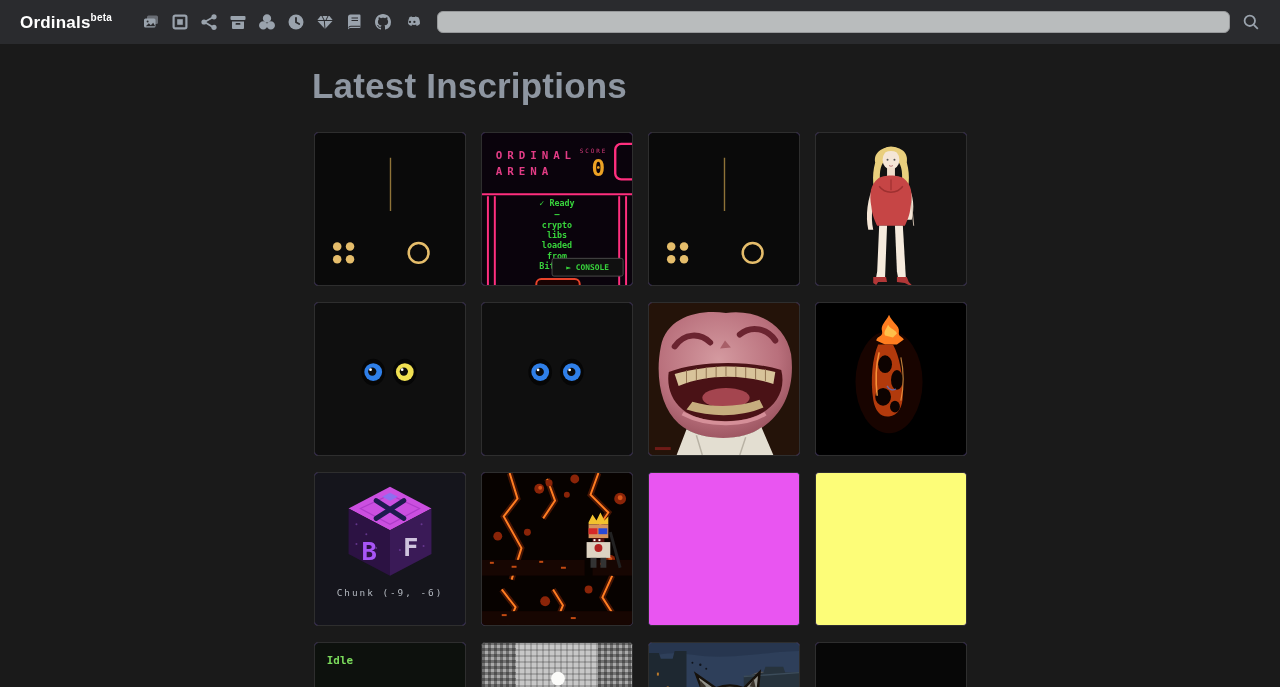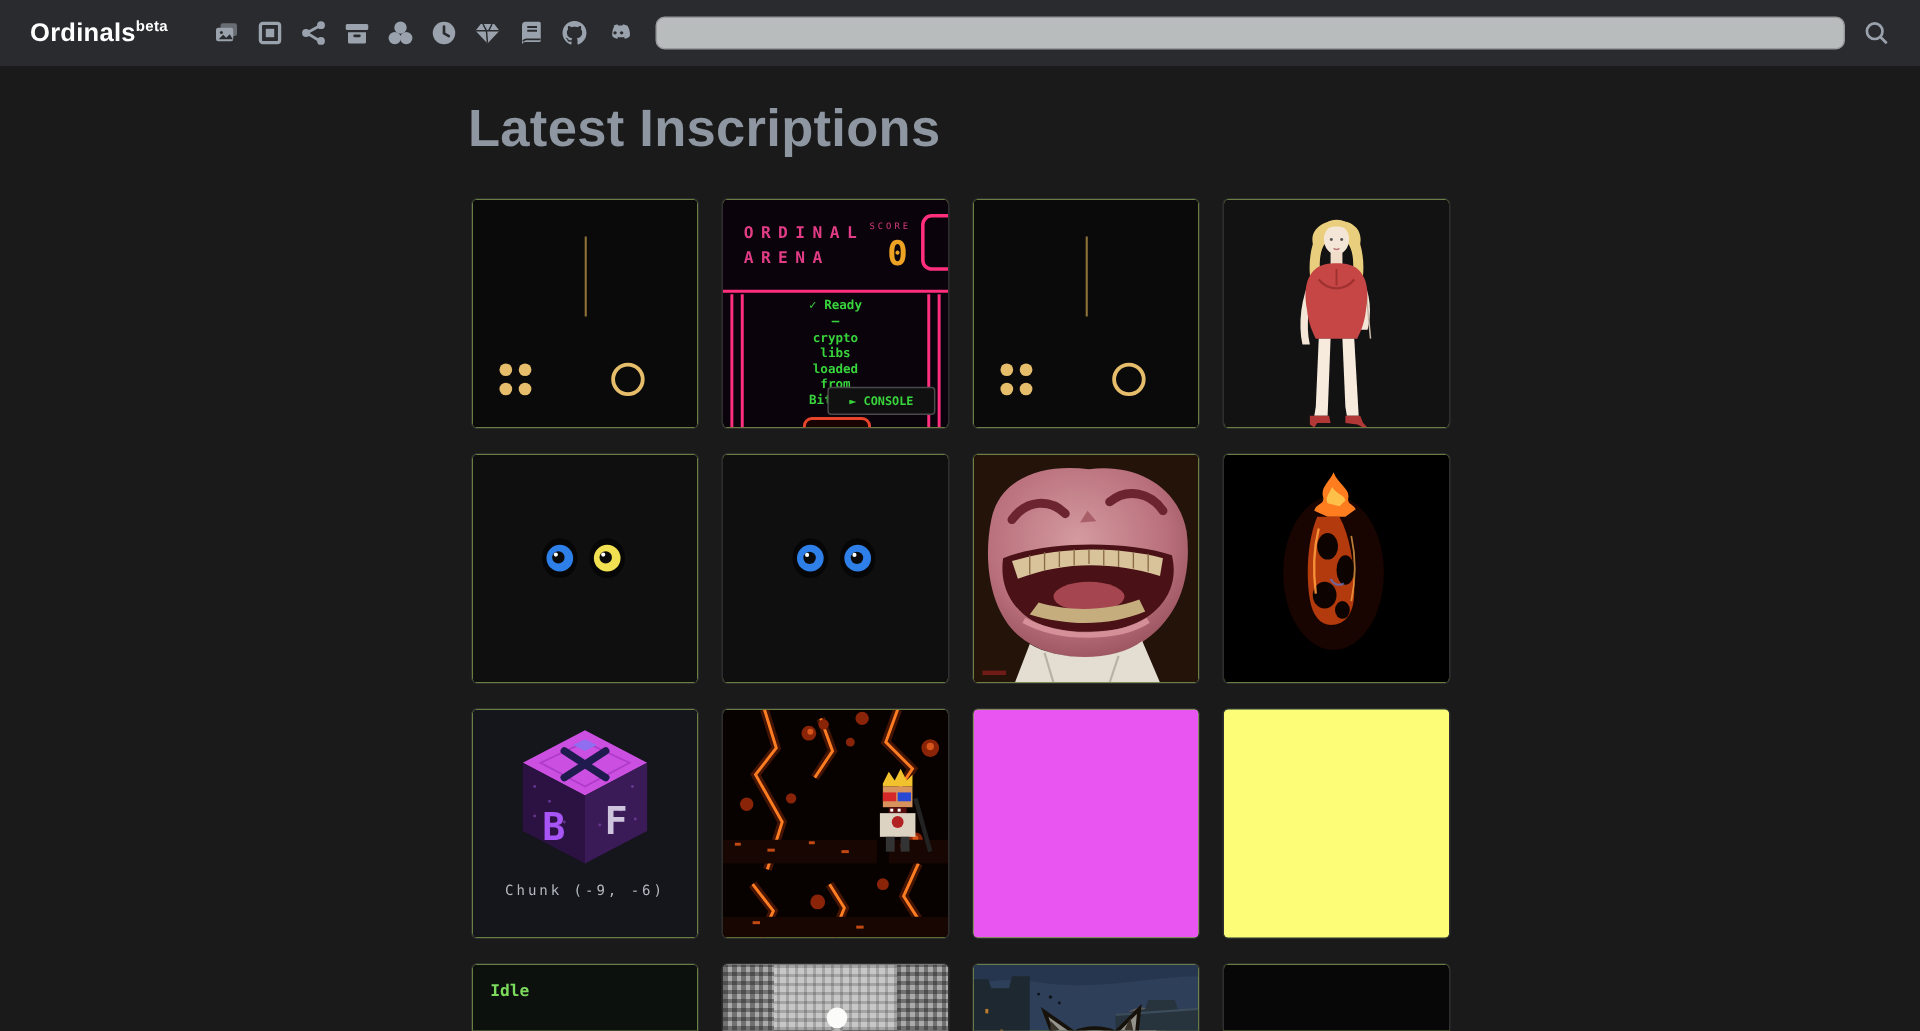--- a/index.html
+++ b/index.html
@@ -15,21 +15,21 @@
   .srch{flex:1;height:20px;margin:0 12px 0 16px;background:#b9bcbd;
     border:1px solid #97999b;border-radius:6px;outline:none;padding:0 8px;
     font-size:13px;color:#222;}
   .mag{width:18px;height:18px;cursor:pointer;}
   
   h1{width:656px;margin:22px auto 26px;font-size:35px;font-weight:bold;
     color:#8e96a1;letter-spacing:.2px;}
   .grid{width:653px;margin:0 auto;display:grid;
     grid-template-columns:repeat(4,152px);grid-auto-rows:154px;gap:16px 15px;}
   .tile{display:block;width:152px;height:154px;box-sizing:border-box;
-    background:#bef264;border:1px solid #2e2e2e;border-radius:4px;
+    background:#8b5cf6;border:1px solid #2e2e2e;border-radius:4px;
     overflow:hidden;cursor:pointer;position:relative;}
   .tile svg{display:block;width:150px;height:152px;}
   .mono{font-family:"DejaVu Sans Mono",monospace;}
   
   .t-checker{background-color:#c7c7c7;}
   .weave{position:absolute;inset:0;background-image:
     repeating-linear-gradient(0deg,rgba(40,40,40,.22) 0 2px,rgba(0,0,0,0) 2px 6px),
     repeating-linear-gradient(90deg,rgba(40,40,40,.22) 0 2px,rgba(0,0,0,0) 2px 6px);}
   .corner{position:absolute;width:34px;height:44px;background-color:#aaa;
     background-image:

